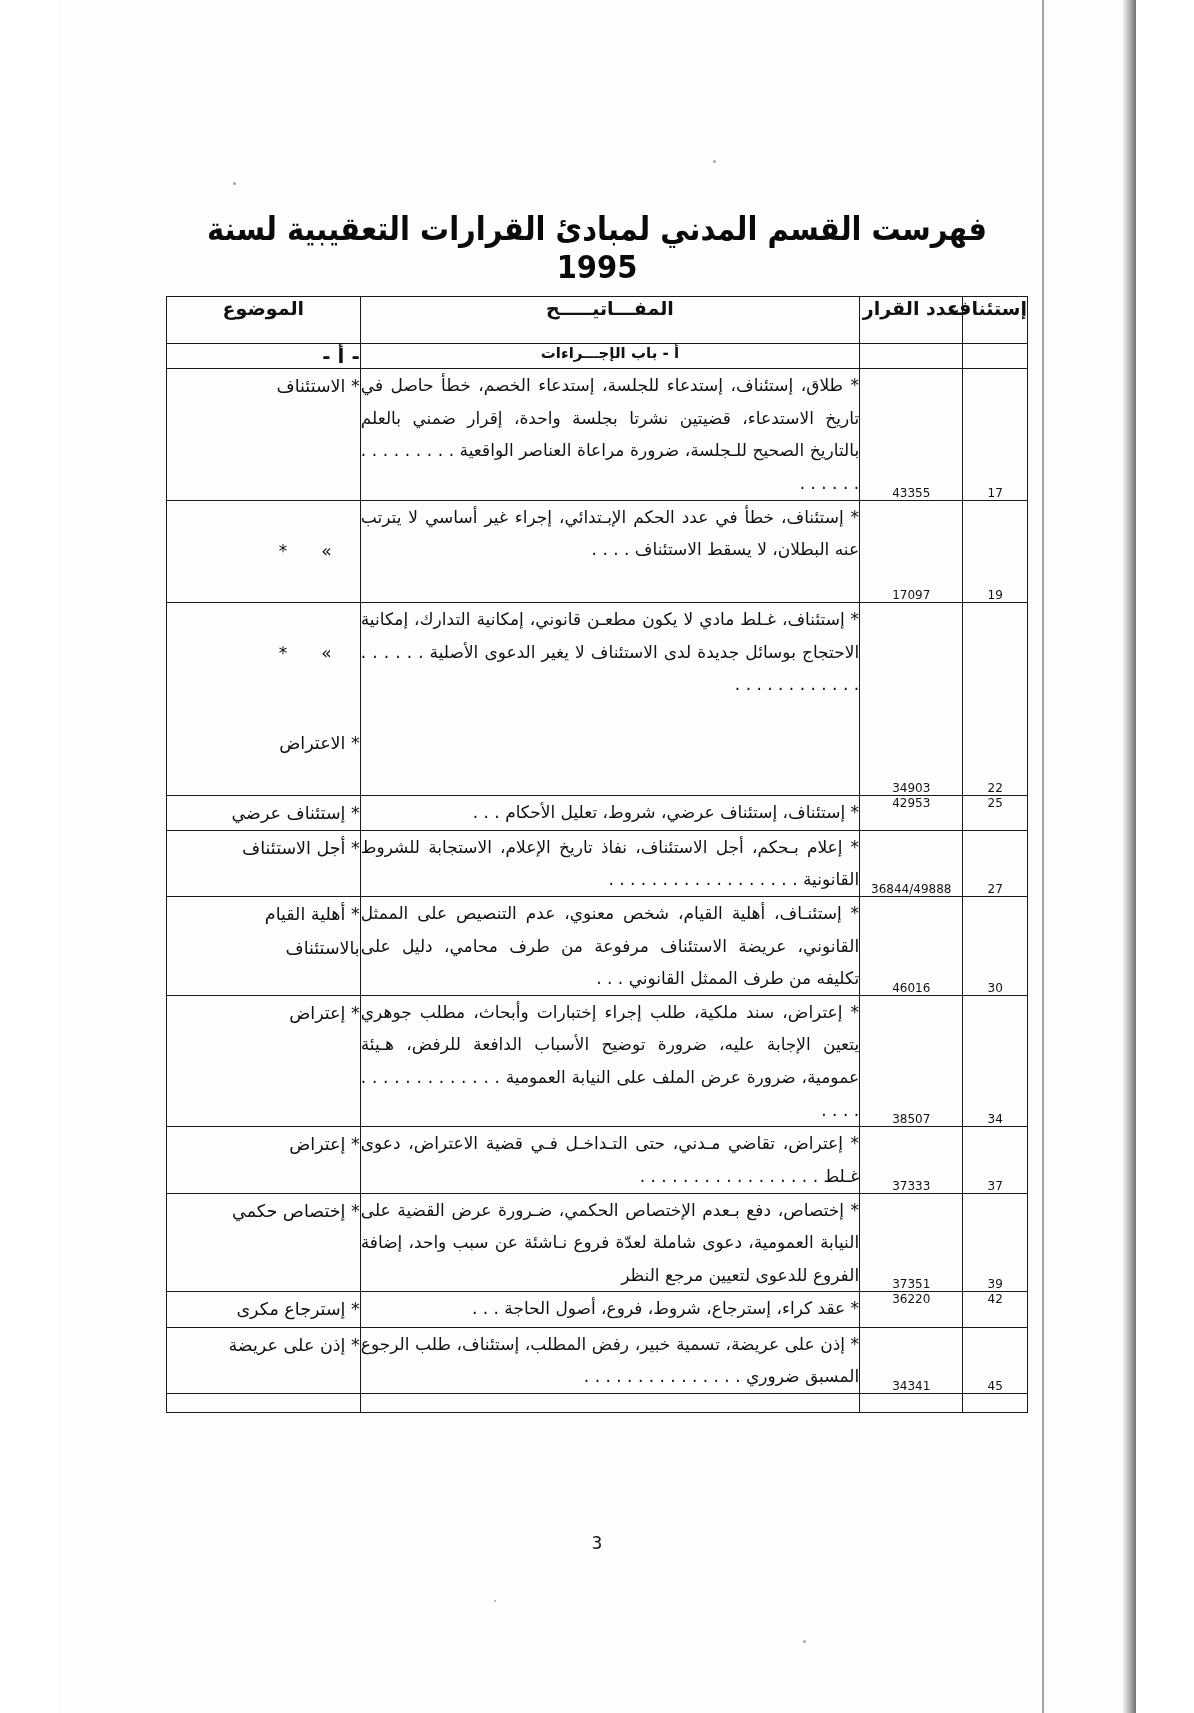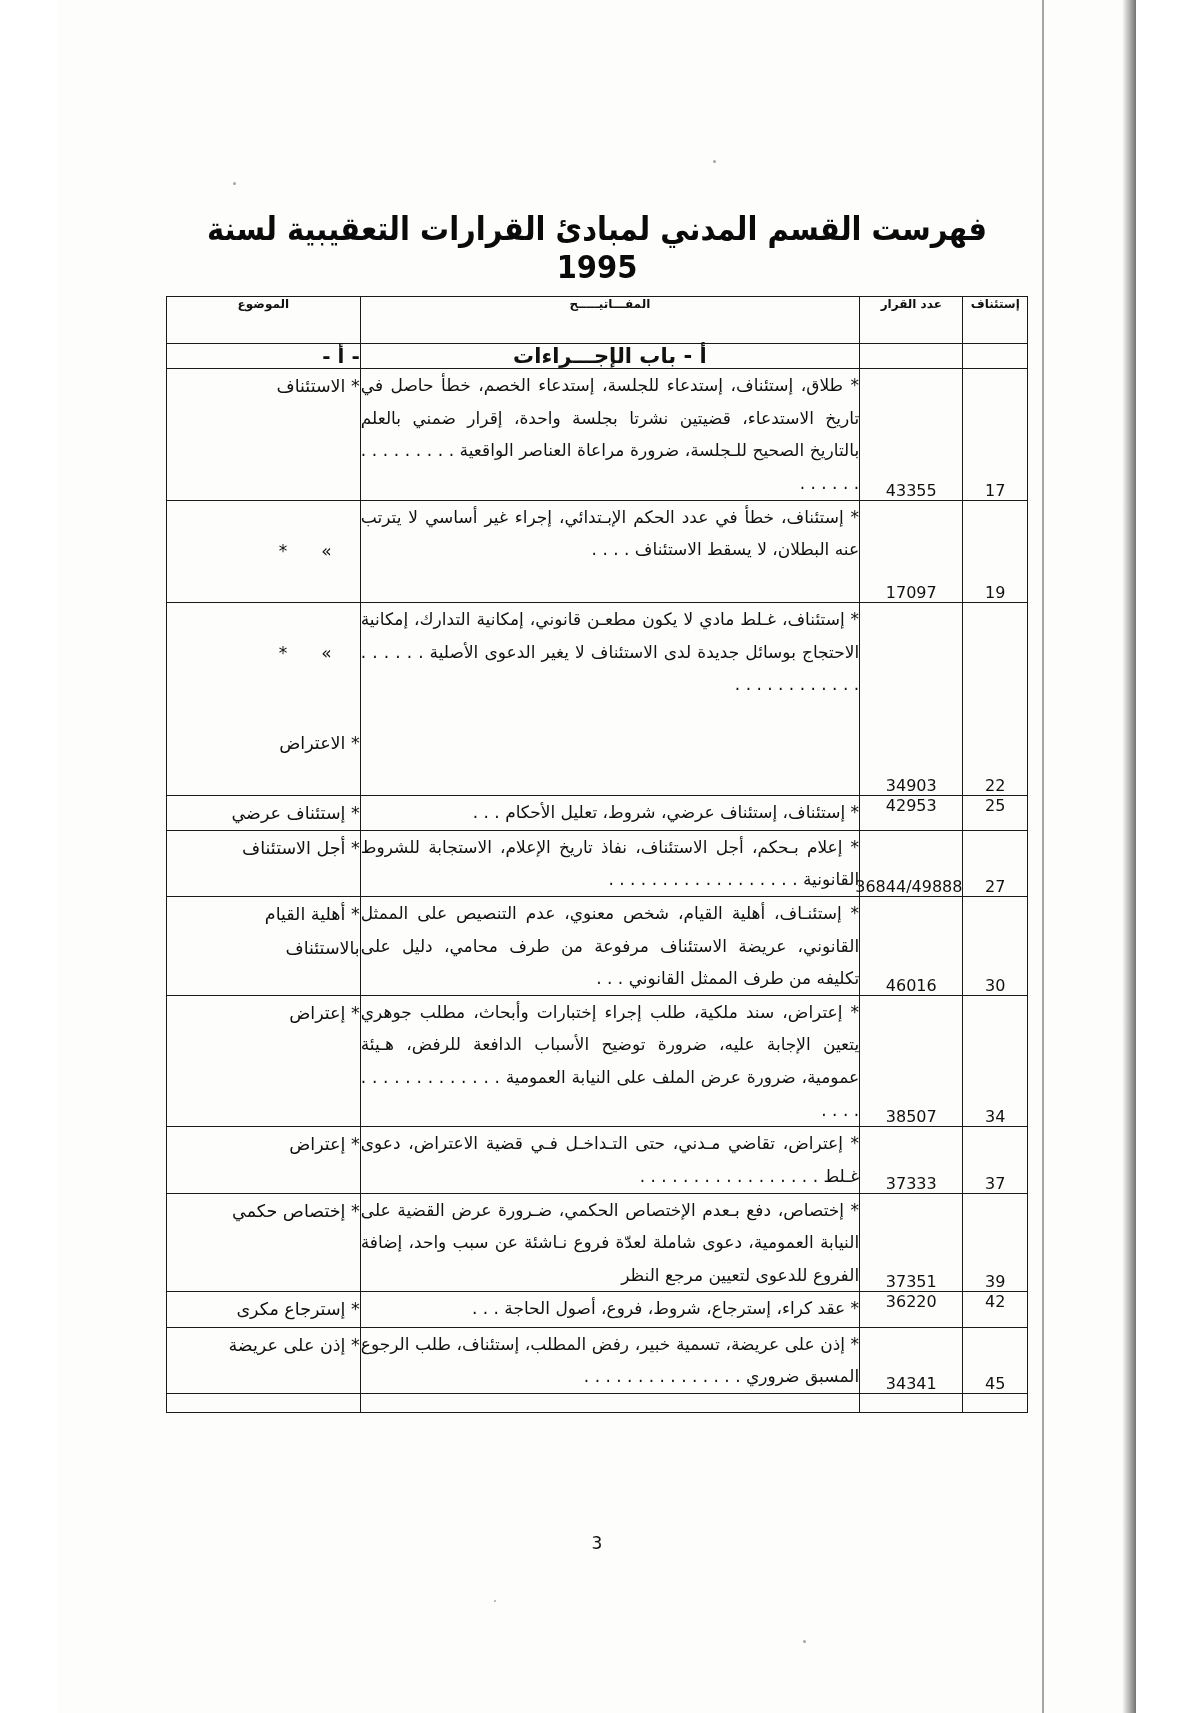--- a/index.html
+++ b/index.html
@@ -64,21 +64,21 @@
     table-layout: fixed;
     direction: rtl;
   }
   table.index-table td, table.index-table th {
     border: 1.6px solid #1a1a1a;
     vertical-align: top;
     padding: 0;
   }
   thead th {
     height: 46px;
-    font-size: 12px;
+    font-size: 19px;
     font-weight: 700;
     vertical-align: middle;
     padding: 4px 2px;
     letter-spacing: 0.5px;
     margin-top: 8px;
   }
   .col-subject { width: 22.5%; }
   .col-keys    { width: 58%; }
   .col-number  { width: 12%; }
   .col-page    { width: 7.5%; }
@@ -99,36 +99,36 @@
   }
   .cell-keys {
     font-size: 17px;
     line-height: 1.92;
     padding: 2px 12px 2px 12px;
     text-align: justify;
     text-align-last: right;
     white-space: pre-line;
   }
   .cell-num, .cell-page {
-    font-size: 16px;
+    font-size: 12px;
     text-align: center;
     padding-top: 2px;
   }
   
   .align-bottom {
     vertical-align: bottom !important;
     padding-bottom: 4px;
   }
 
   .section-head-row td {
     padding-top: 26px;
     padding-bottom: 6px;
   }
   .section-title {
-    font-size: 21px;
+    font-size: 15px;
     font-weight: 700;
     text-align: center;
     letter-spacing: 2px;
     padding: 30px 0 4px 0;
   }
   .letter-head {
     font-size: 20px;
     font-weight: 700;
     text-align: right;
     padding: 46px 14px 0 0;

